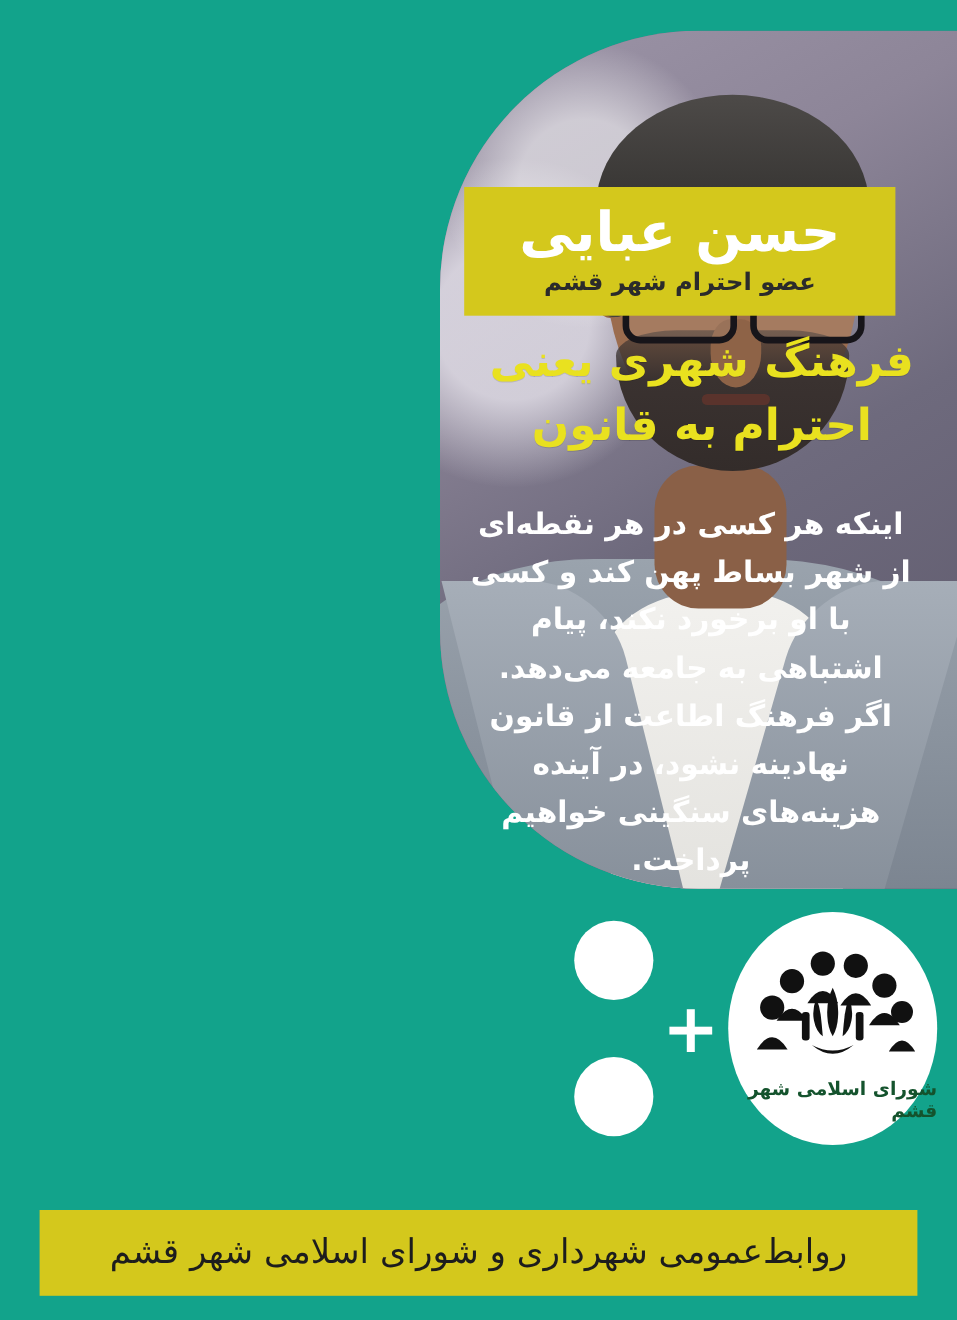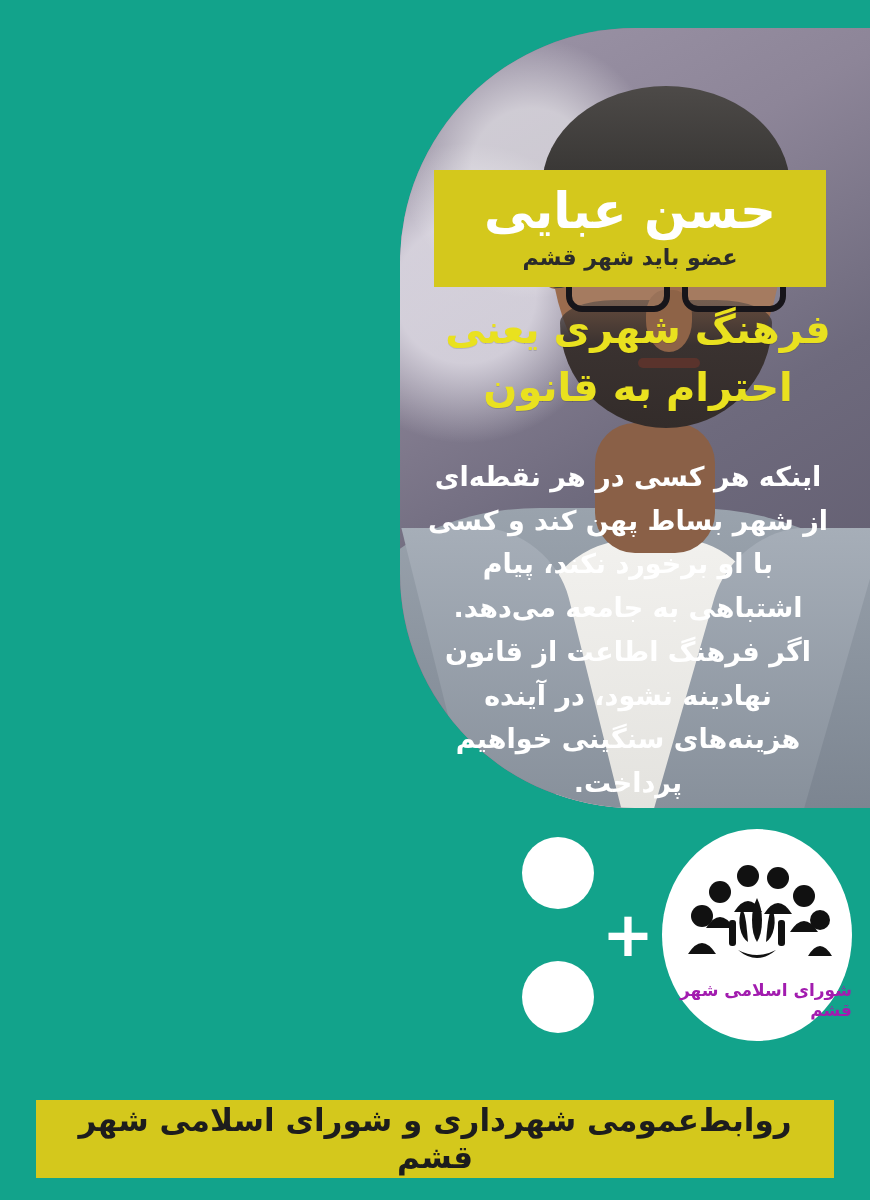--- a/index.html
+++ b/index.html
@@ -186,21 +186,21 @@
     top: 330px;
     width: 62px;
     height: 10px;
     background: #5a332c;
     border-radius: 6px;
   }
 
   
   .name-plate {
     position: absolute;
-    right: 44px;
+    right: 56px;
     top: 170px;
     width: 392px;
     background: #d4c81c;
     padding: 14px 21px 16px;
     box-sizing: border-box;
     text-align: center;
   }
   .name-plate .person-name {
     font-size: 50px;
     font-weight: 700;
@@ -270,21 +270,21 @@
   }
   .logo-emblem .emblem-art {
     width: 150px;
     height: 120px;
     display: block;
   }
   .logo-emblem .emblem-caption {
     margin-top: 2px;
     font-size: 17px;
     font-weight: 700;
-    color: #a21caf;
+    color: #14532d;
   }
   .plus-sign {
     font-size: 62px;
     font-weight: 700;
     color: #ffffff;
     line-height: 1;
     margin: 0 2px;
   }
   .dots-col {
     display: flex;
@@ -305,21 +305,21 @@
     right: 36px;
     bottom: 22px;
     height: 78px;
     background: #d4c81c;
     display: flex;
     align-items: center;
     justify-content: center;
   }
   .footer-bar .footer-text {
     font-size: 31px;
-    font-weight: 700;
+    font-weight: 400;
     color: #1d1d1d;
     text-align: center;
     line-height: 1.2;
   }
 </style>
 </head>
 <body>
 
 <div class="poster">
 
@@ -342,21 +342,21 @@
     <div class="glasses">
       <div class="lens left"></div>
       <div class="lens right"></div>
       <div class="bridge"></div>
       <div class="temple"></div>
     </div>
   </div>
 
   <div class="name-plate">
     <div class="person-name">حسن عبایی</div>
-    <div class="person-role">عضو باید شهر قشم</div>
+    <div class="person-role">عضو احترام شهر قشم</div>
   </div>
 
   <div class="headline">فرهنگ شهری یعنی احترام به قانون</div>
 
   <div class="body-copy">
     <p>اینکه هر کسی در هر نقطه‌ای از شهر بساط پهن کند و کسی با او برخورد نکند، پیام اشتباهی به جامعه می‌دهد.</p>
     <p>اگر فرهنگ اطاعت از قانون نهادینه نشود، در آینده هزینه‌های سنگینی خواهیم پرداخت.</p>
   </div>
 
   <div class="logo-block">

